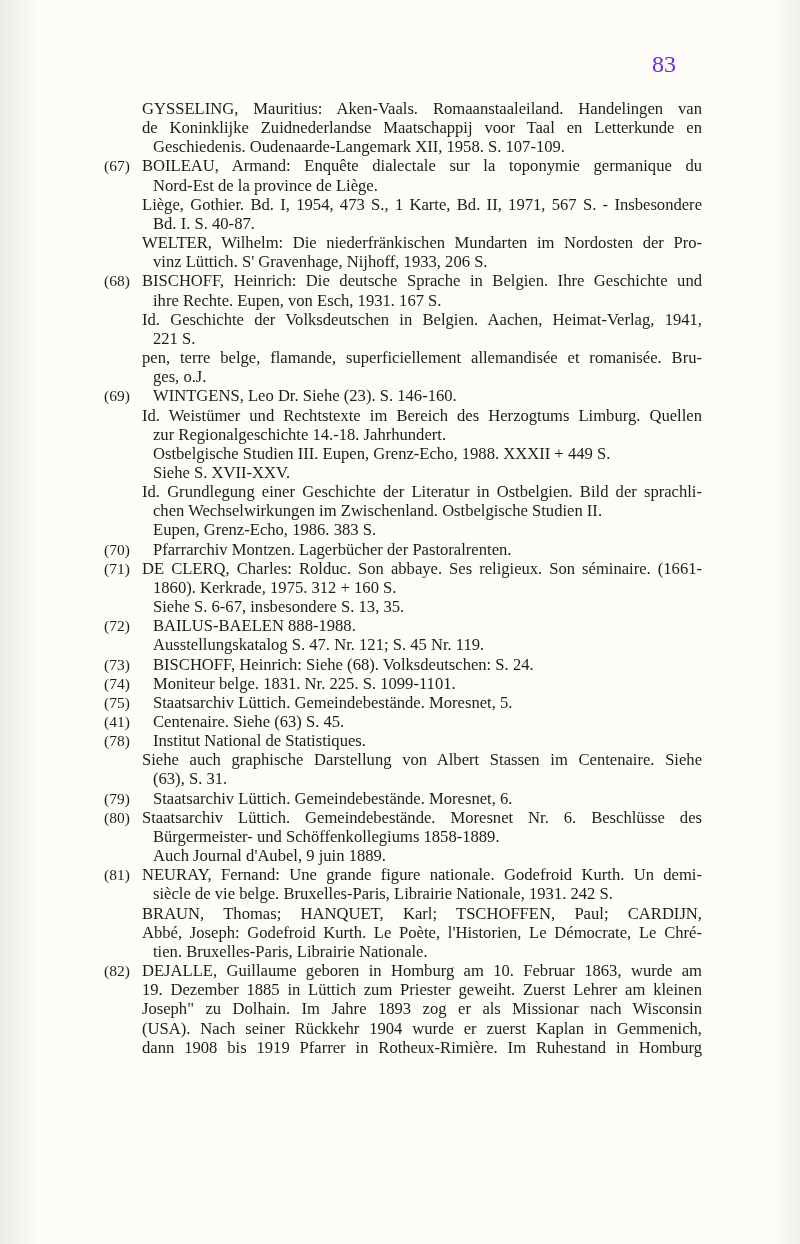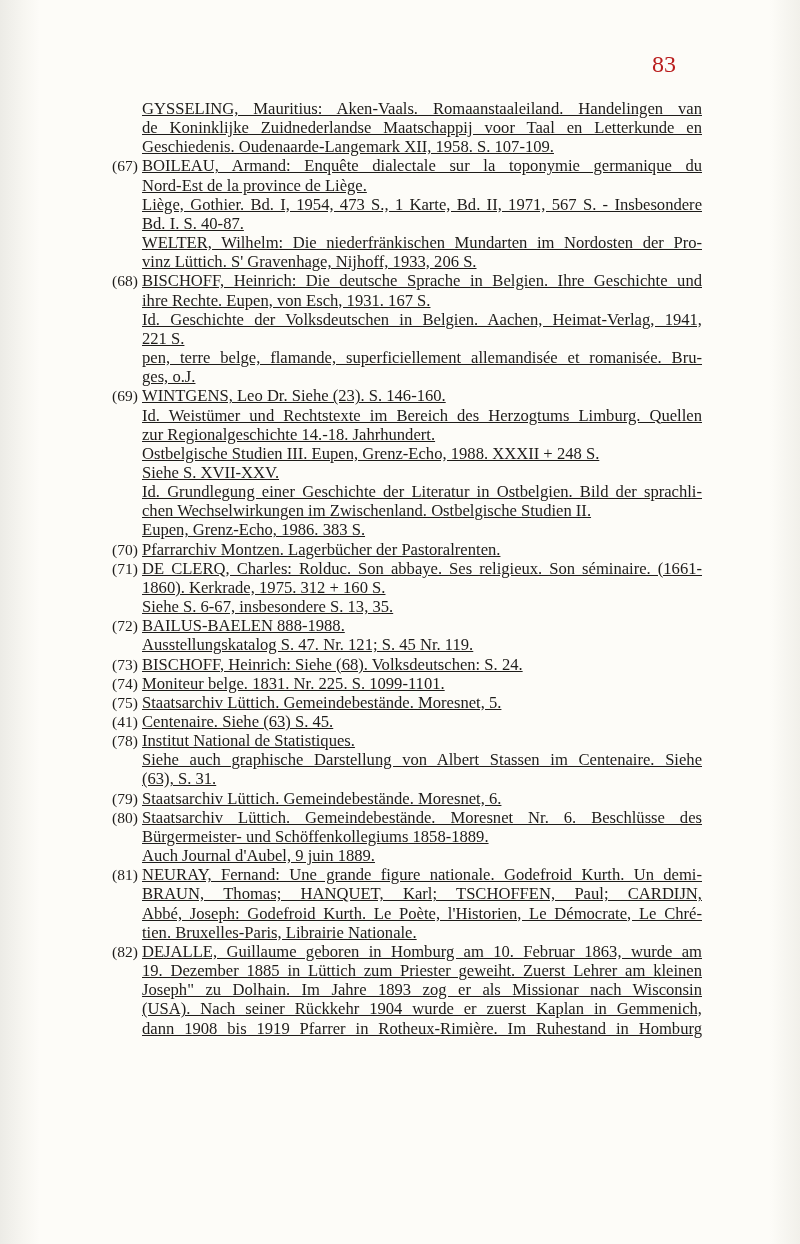--- a/index.html
+++ b/index.html
@@ -26,56 +26,56 @@
       right: 0; top: 0;
       width: 30px; height: 1244px;
       background: linear-gradient(to left, #f1f0ea 0%, rgba(253,252,248,0) 100%);
     }
     .page-number {
       position: absolute;
       left: 652px;
       top: 50px;
       font-size: 24px;
       line-height: 28px;
-      color: #b91c1c;
+      color: #6d28d9;
     }
     .notes {
       position: absolute;
       left: 104px;
       top: 99px;
       width: 598px;
       font-size: 16.6px;
       line-height: 19.15px;
     }
     .note {
       position: relative;
       padding-left: 38px;
       text-align: justify;
     }
     .note-num {
       position: absolute;
-      left: 8px;
+      left: 0;
       top: 0;
       width: 36px;
       font-size: 15.5px;
     }
     .para {
       display: block;
       text-align: justify;
       text-align-last: left;
-      text-decoration: underline;
     }
     .line {
       display: block;
       white-space: nowrap;
       text-align: justify;
       text-align-last: justify;
     }
     .line.last {
       text-align-last: left;
+      margin-left: 11px;
     }
   </style>
 </head>
 <body>
 
 <div class="page-shade-left"></div>
 <div class="page-shade-right"></div>
 
 <div class="page-number">83</div>
 
@@ -120,21 +120,21 @@
     <div class="note">
       <span class="note-num">(69)</span>
       <div class="para">
         <span class="line last">WINTGENS, Leo Dr. Siehe (23). S. 146-160.</span>
       </div>
       <div class="para">
         <span class="line">Id. Weistümer und Rechtstexte im Bereich des Herzogtums Limburg. Quellen</span>
         <span class="line last">zur Regionalgeschichte 14.-18. Jahrhundert.</span>
       </div>
       <div class="para">
-        <span class="line last">Ostbelgische Studien III. Eupen, Grenz-Echo, 1988. XXXII + 248 S.</span>
+        <span class="line last">Ostbelgische Studien III. Eupen, Grenz-Echo, 1988. XXXII + 449 S.</span>
       </div>
       <div class="para">
         <span class="line last">Siehe S. XVII-XXV.</span>
       </div>
       <div class="para">
         <span class="line">Id. Grundlegung einer Geschichte der Literatur in Ostbelgien. Bild der sprachli-</span>
         <span class="line last">chen Wechselwirkungen im Zwischenland. Ostbelgische Studien II.</span>
       </div>
       <div class="para">
         <span class="line last">Eupen, Grenz-Echo, 1986. 383 S.</span>
@@ -212,20 +212,21 @@
         <span class="line last">Bürgermeister- und Schöffenkollegiums 1858-1889.</span>
       </div>
       <div class="para">
         <span class="line last">Auch Journal d'Aubel, 9 juin 1889.</span>
       </div>
     </div>
     <div class="note">
       <span class="note-num">(81)</span>
       <div class="para">
         <span class="line">NEURAY, Fernand: Une grande figure nationale. Godefroid Kurth. Un demi-</span>
+        <span class="line last">siècle de vie belge. Bruxelles-Paris, Librairie Nationale, 1931. 242 S.</span>
       </div>
       <div class="para">
         <span class="line">BRAUN, Thomas; HANQUET, Karl; TSCHOFFEN, Paul; CARDIJN,</span>
         <span class="line">Abbé, Joseph: Godefroid Kurth. Le Poète, l'Historien, Le Démocrate, Le Chré-</span>
         <span class="line last">tien. Bruxelles-Paris, Librairie Nationale.</span>
       </div>
     </div>
     <div class="note">
       <span class="note-num">(82)</span>
       <div class="para">

